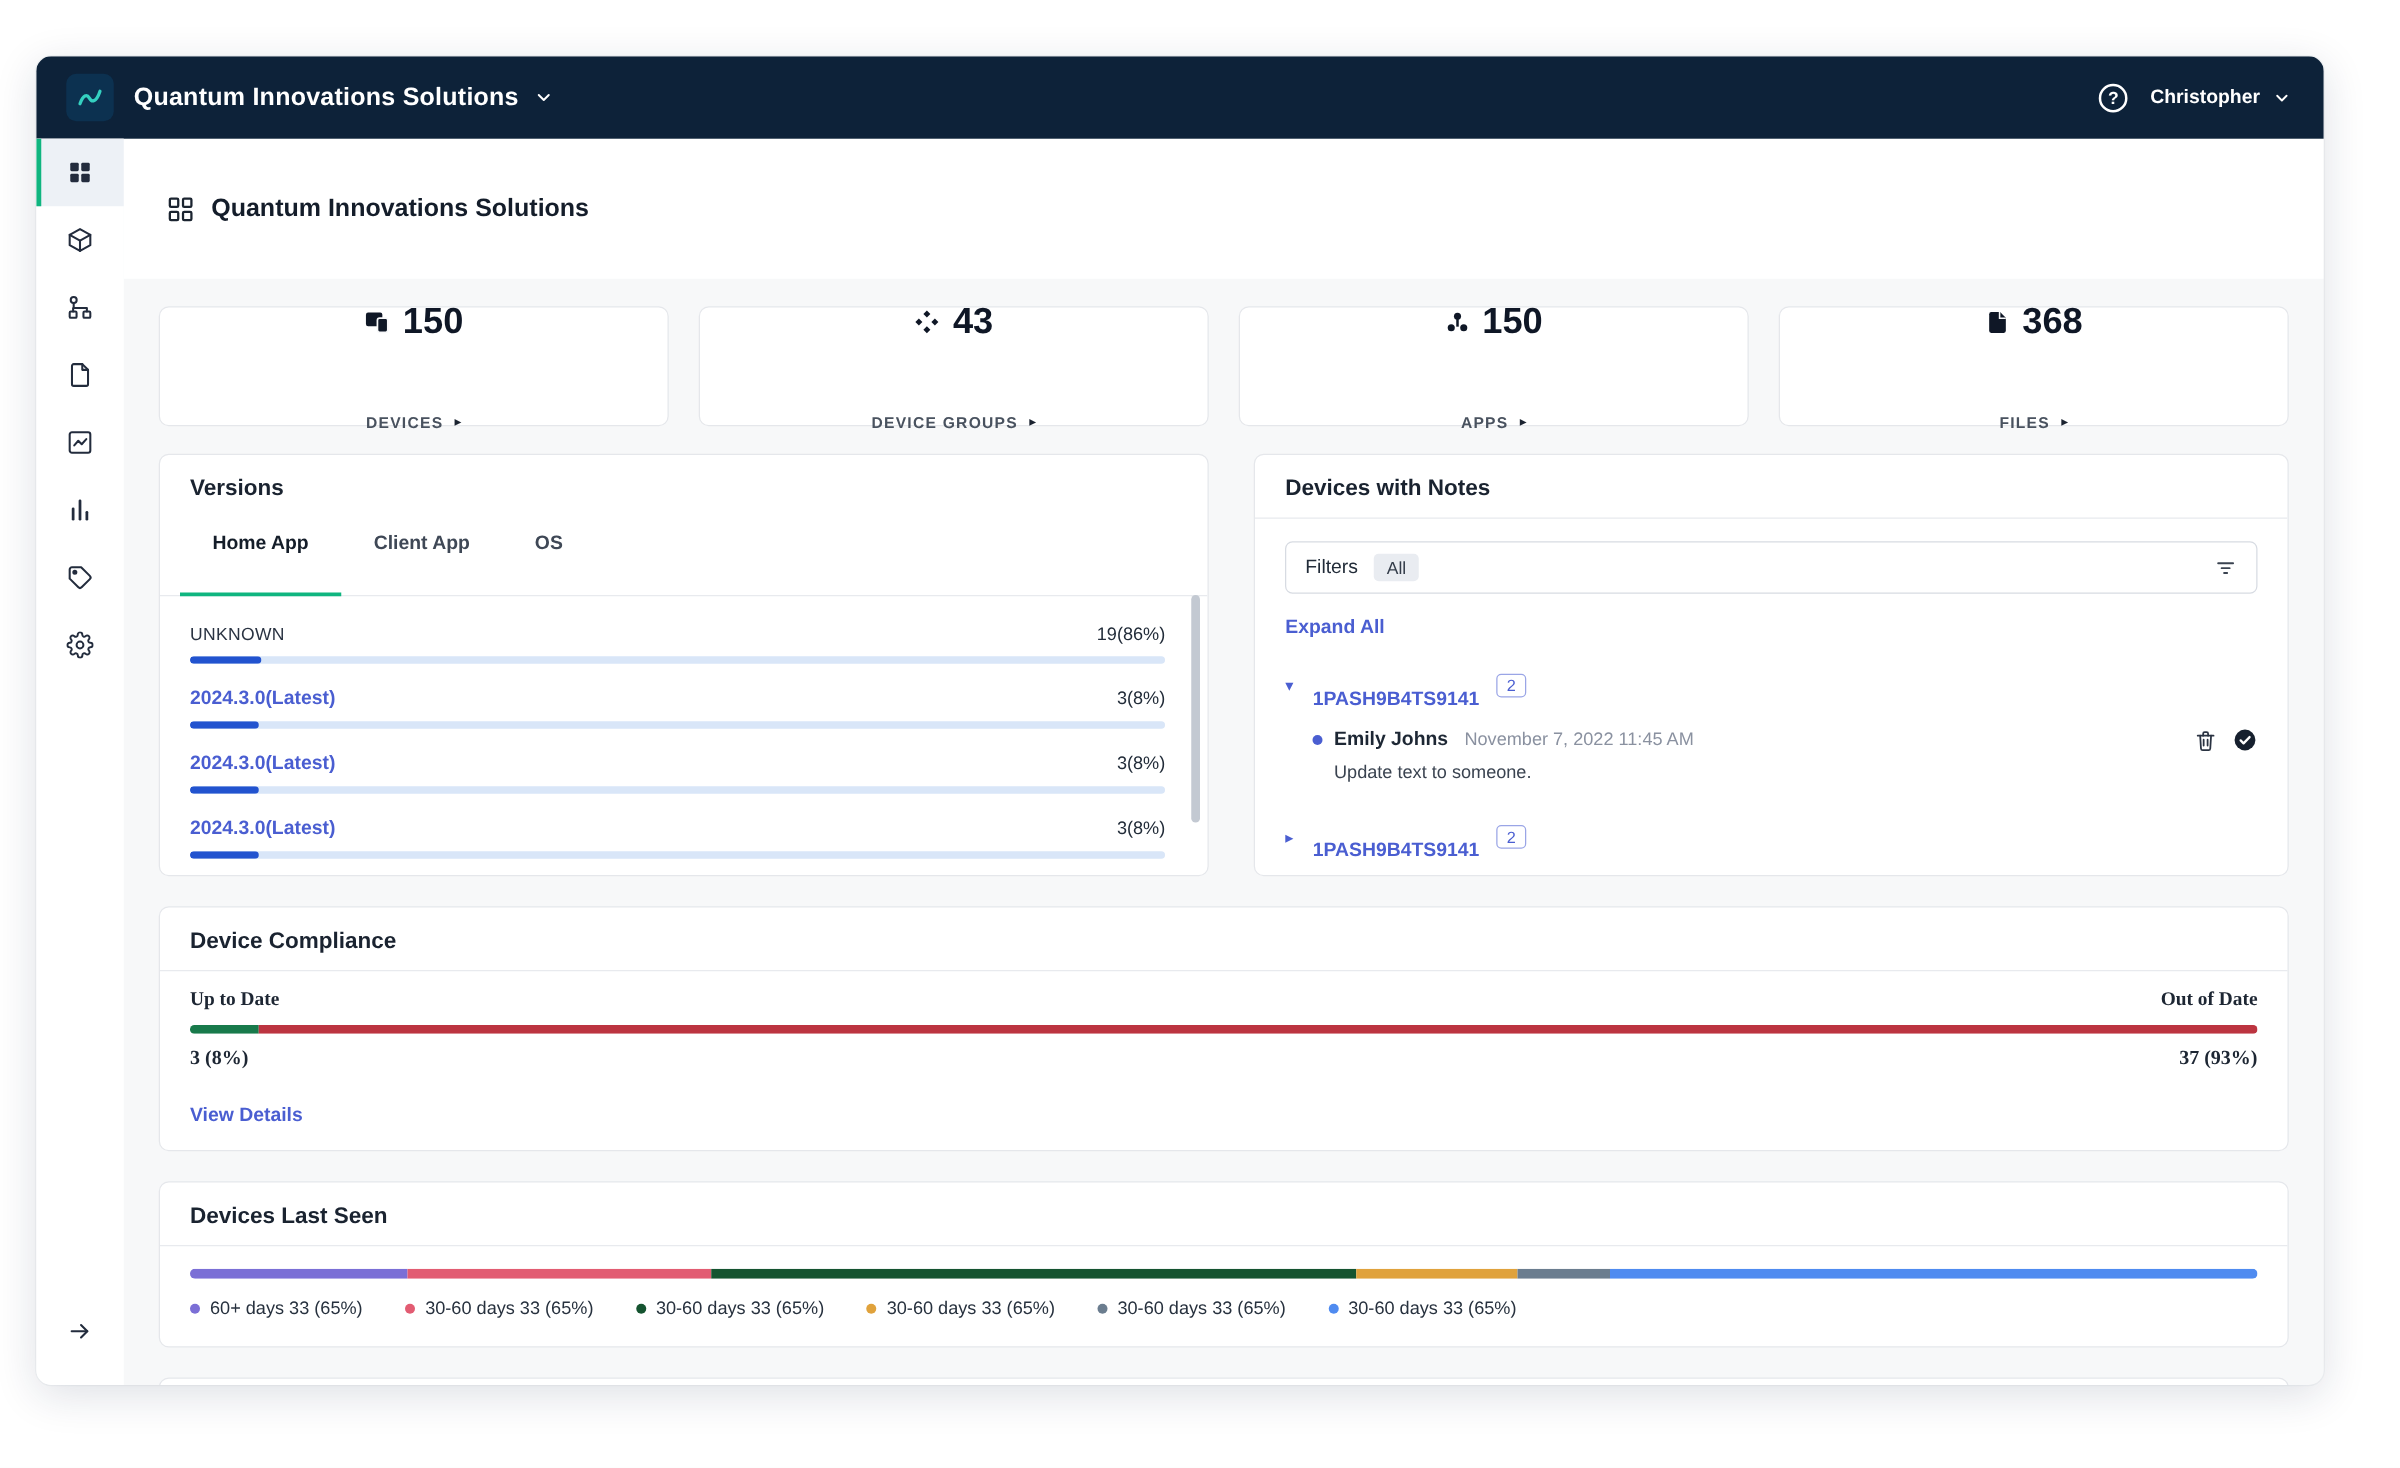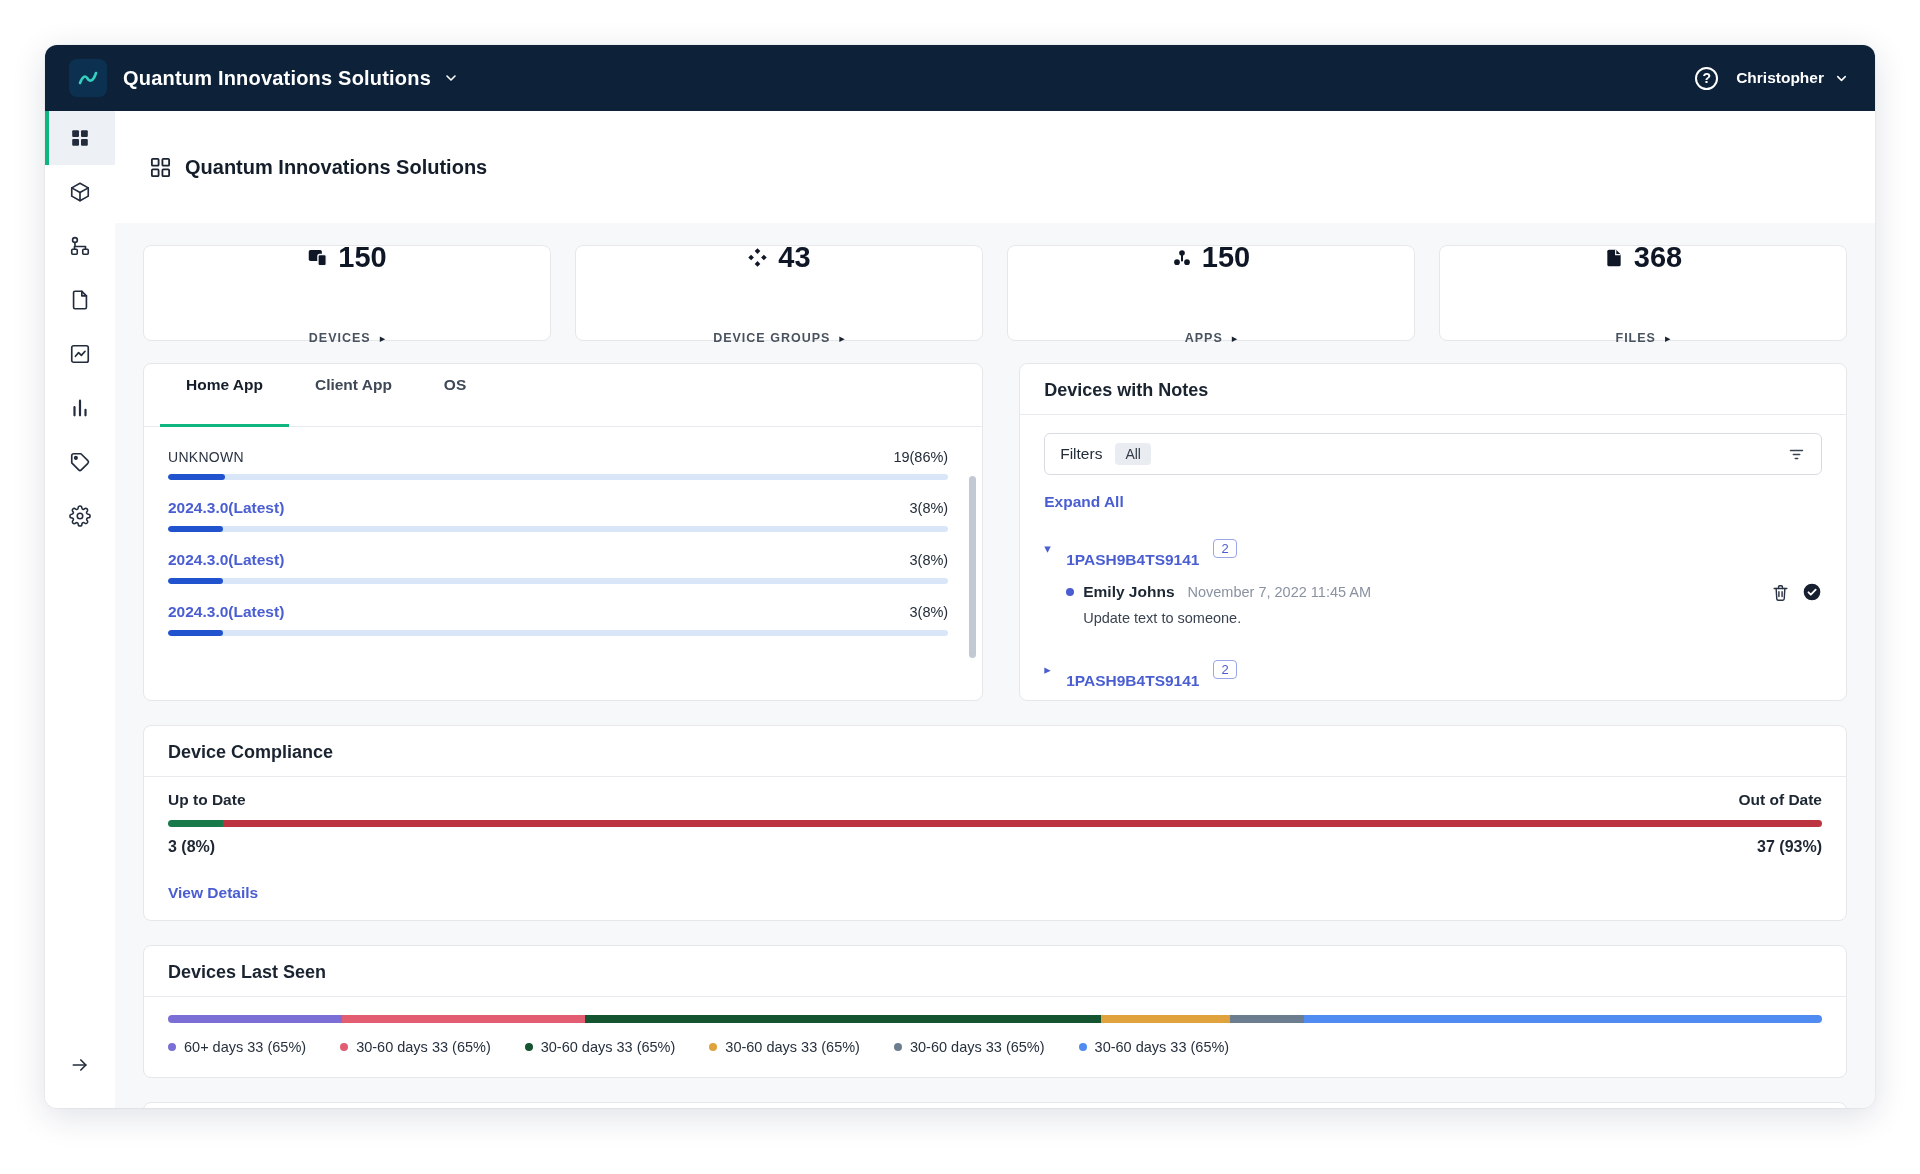--- a/index.html
+++ b/index.html
@@ -1,19 +1,19 @@
 <!DOCTYPE html>
 <html><head>
 <meta charset="utf-8">
 <style>
   * { margin:0; padding:0; box-sizing:border-box; }
   html,body { width:1920px; height:1174px; background:#ffffff; overflow:hidden;
     font-family:"Liberation Sans","DejaVu Sans",sans-serif; color:#1d2734; }
 
-  .window { position:absolute; left:45px; top:45px; width:1830px; height:1063px;
+  .window { position:absolute; left:29px; top:45px; width:1830px; height:1063px;
     border-radius:12px; overflow:hidden; background:#f7f8f9;
     box-shadow:0 8px 34px rgba(18,38,70,.14), 0 0 0 1px rgba(20,40,70,.04); }
 
   
   .topbar { height:66px; background:#0d2239; display:flex; align-items:center;
     justify-content:space-between; padding:0 26px 0 24px; }
   .topbar-left { display:flex; align-items:center; gap:16px; }
   .logo { width:38px; height:38px; border-radius:8px; background:#0c3150;
     display:flex; align-items:center; justify-content:center; cursor:pointer; }
   .org-switch { display:flex; align-items:center; gap:12px; cursor:pointer; }
@@ -102,21 +102,21 @@
   .bullet { width:8px; height:8px; border-radius:50%; background:#4a5ed1; flex-shrink:0; }
   .note-author { font-size:15.5px; font-weight:700; color:#1d2734; }
   .note-time { font-size:14.5px; color:#8a91a0; margin-left:4px; }
   .note-actions { margin-left:auto; display:flex; align-items:center; gap:12px; color:#2a3342; }
   .note-actions .act { cursor:pointer; display:flex; }
   .note-text { margin-top:8px; padding-left:39px; font-size:14.5px; color:#3a4350; }
 
   
   .compliance-panel { margin-top:24px; }
   .compliance-body { padding:14px 24px 18px; }
-  .comp-labels, .comp-values { display:flex; justify-content:space-between; }
+  .comp-labels, .comp-values { display:flex; justify-content:space-between;font-family:Liberation Serif, serif; }
   .comp-labels span { font-size:15.5px; font-weight:700; color:#1d2633; }
   .comp-bar { margin-top:11px; height:7px; border-radius:4px; display:flex; overflow:hidden; }
   .comp-green { height:100%; }
   .comp-red { height:100%; flex:1; }
   .comp-values { margin-top:11px;text-align:right; }
   .comp-values span { font-size:16px; font-weight:700; color:#1d2633; }
   .view-details { margin-top:28px; font-size:15.5px; font-weight:700; color:#4a5ed1;
     cursor:pointer; display:inline-block; }
 
   
@@ -335,20 +335,23 @@
             <div class="stat-label-row">
               <span class="stat-label">FILES</span>
               <span class="stat-caret">▸</span>
             </div>
           </div>
         </div>
 
         <div class="panels-row">
 
           <section class="panel versions-panel">
+            <div class="panel-head">
+              <div class="panel-title">Versions</div>
+            </div>
             <div class="tabs">
               <div class="tab active">Home App</div>
               <div class="tab">Client App</div>
               <div class="tab">OS</div>
             </div>
             <div class="version-list">
               <div class="vrow">
                 <div class="vrow-head">
                   <span class="vlabel unknown">UNKNOWN</span>
                   <span class="vvalue">19(86%)</span>

